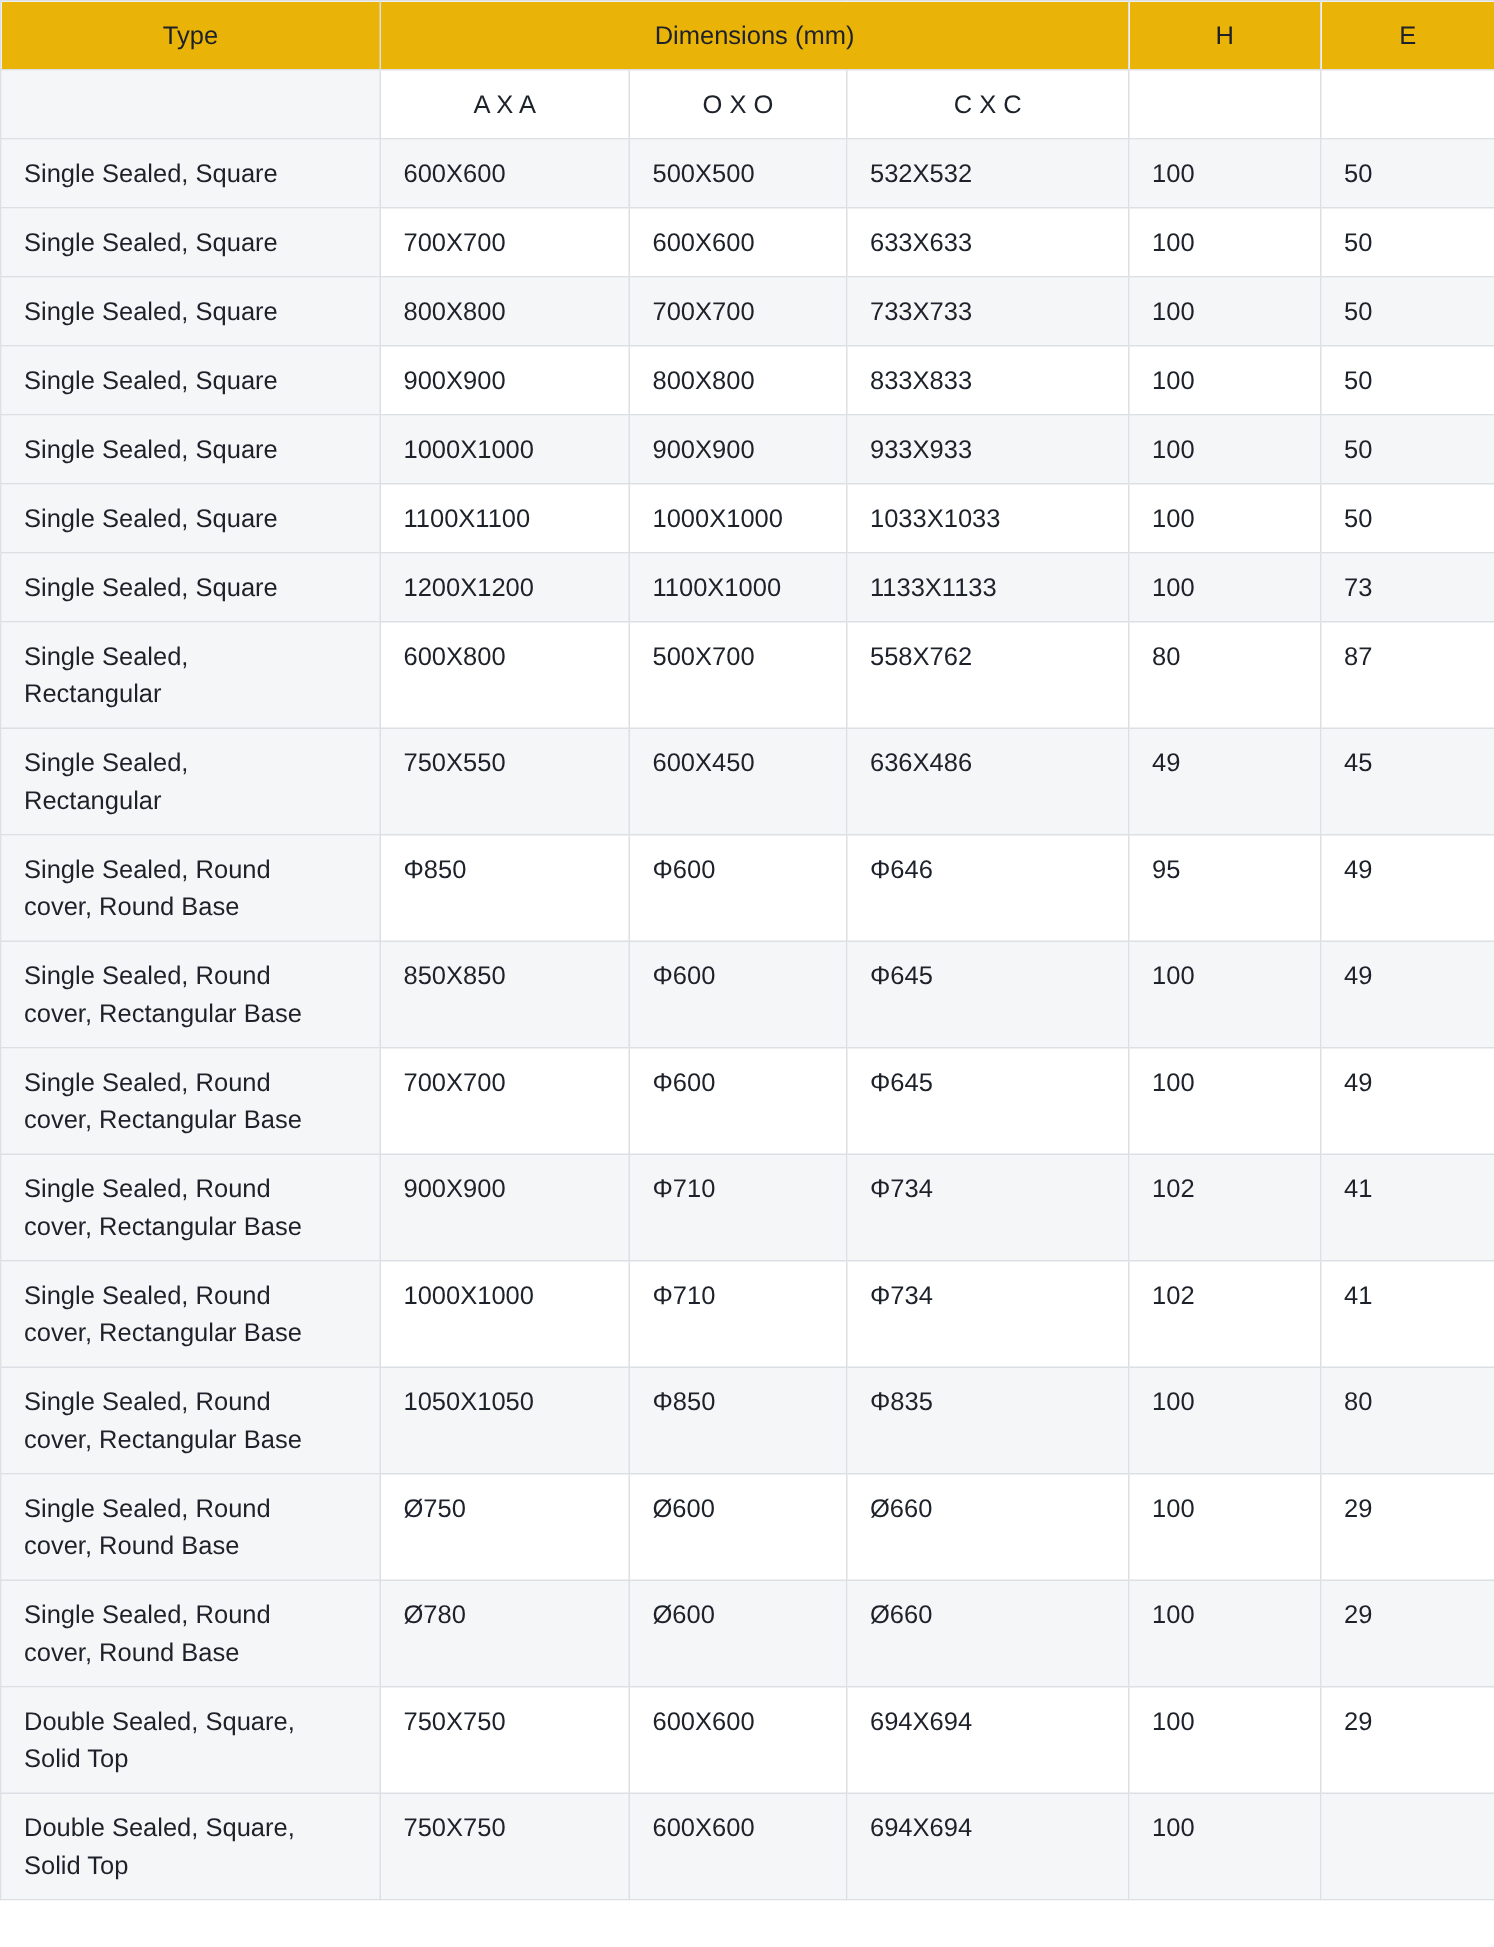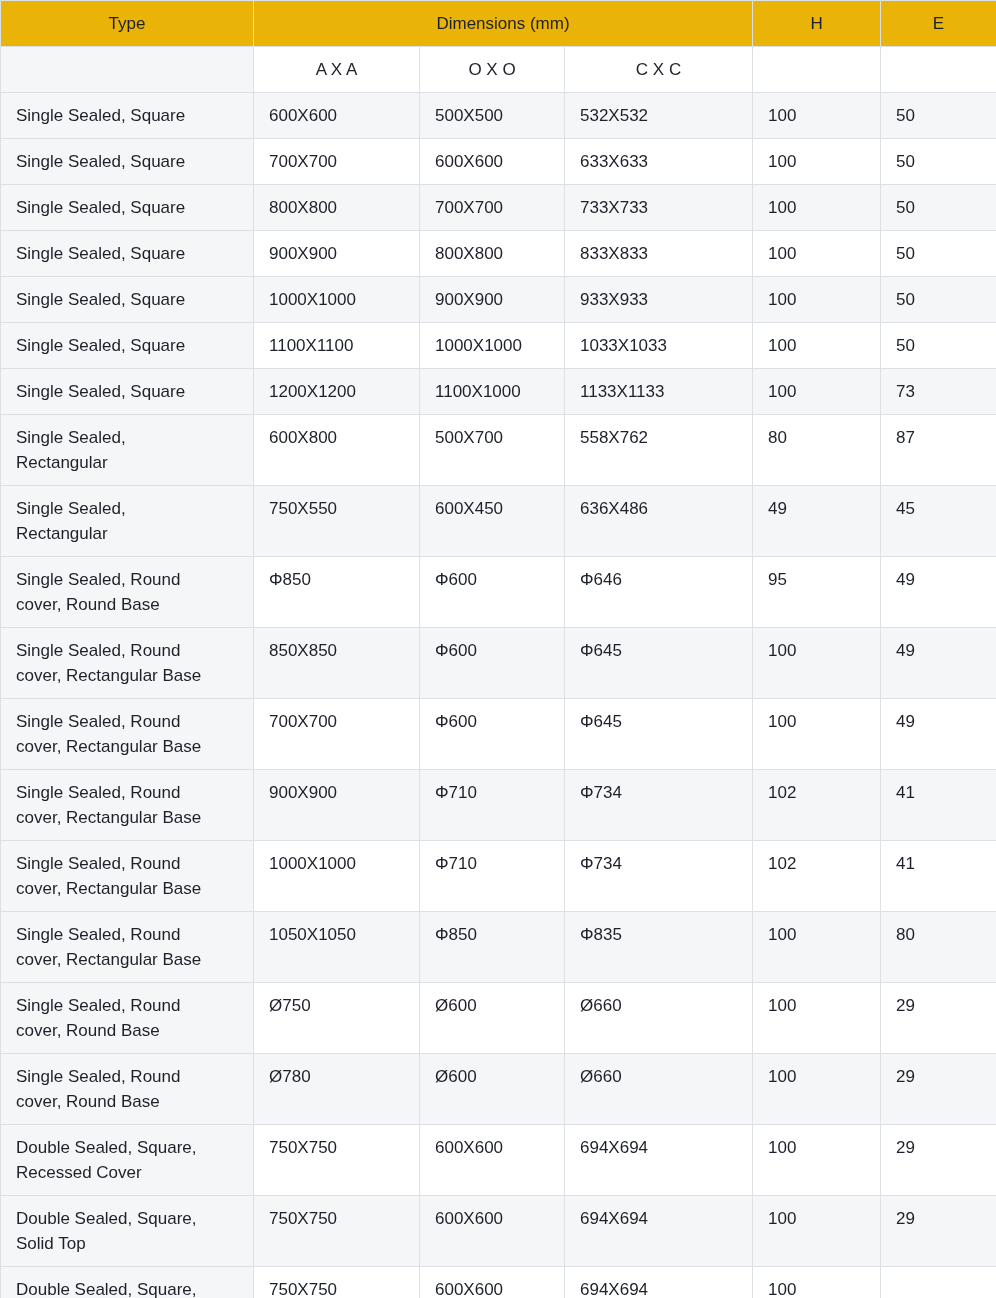--- a/index.html
+++ b/index.html
@@ -214,28 +214,20 @@
     </tr>
     <tr>
       <td class="col-type"><span>Single Sealed, Round cover, Round Base</span></td>
       <td>Ø780</td>
       <td>Ø600</td>
       <td>Ø660</td>
       <td>100</td>
       <td>29</td>
     </tr>
     <tr>
-      <td class="col-type"><span>Double Sealed, Square, Recessed Cover</span></td>
-      <td>750X750</td>
-      <td>600X600</td>
-      <td>694X694</td>
-      <td>100</td>
-      <td>29</td>
-    </tr>
-    <tr>
       <td class="col-type"><span>Double Sealed, Square, Solid Top</span></td>
       <td>750X750</td>
       <td>600X600</td>
       <td>694X694</td>
       <td>100</td>
       <td>29</td>
     </tr>
     <tr>
       <td class="col-type"><span>Double Sealed, Square, Solid Top</span></td>
       <td>750X750</td>

